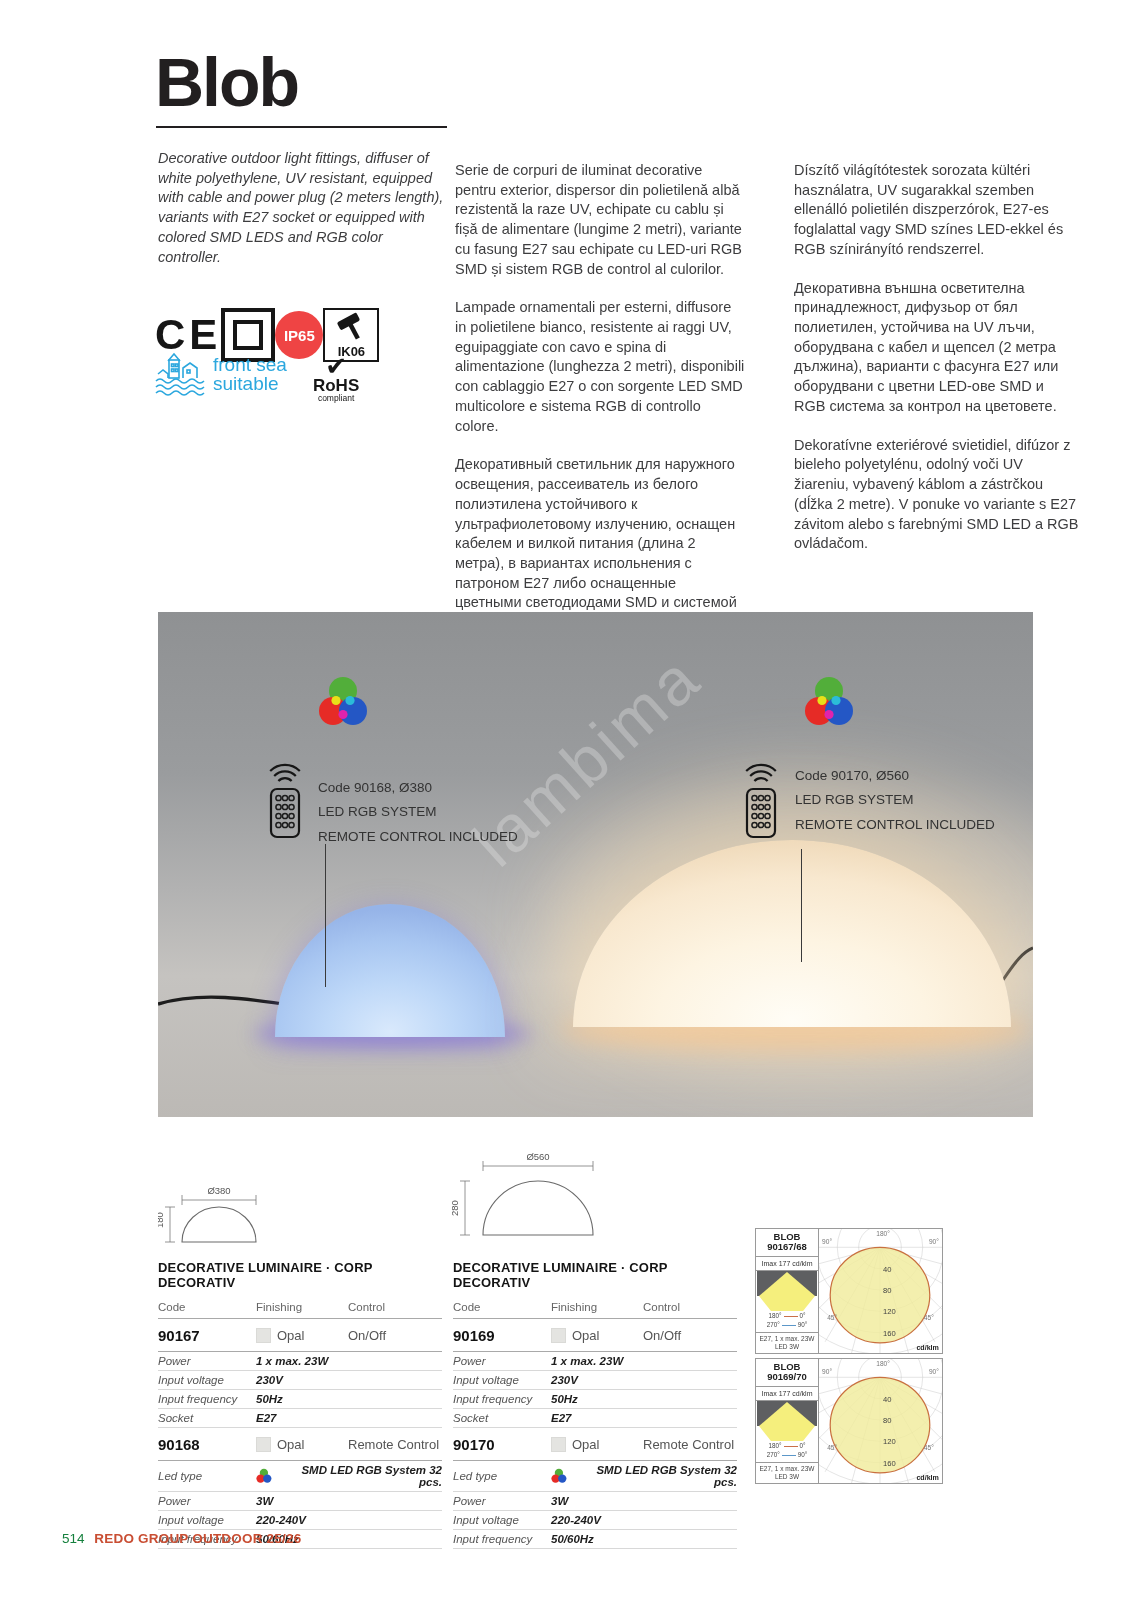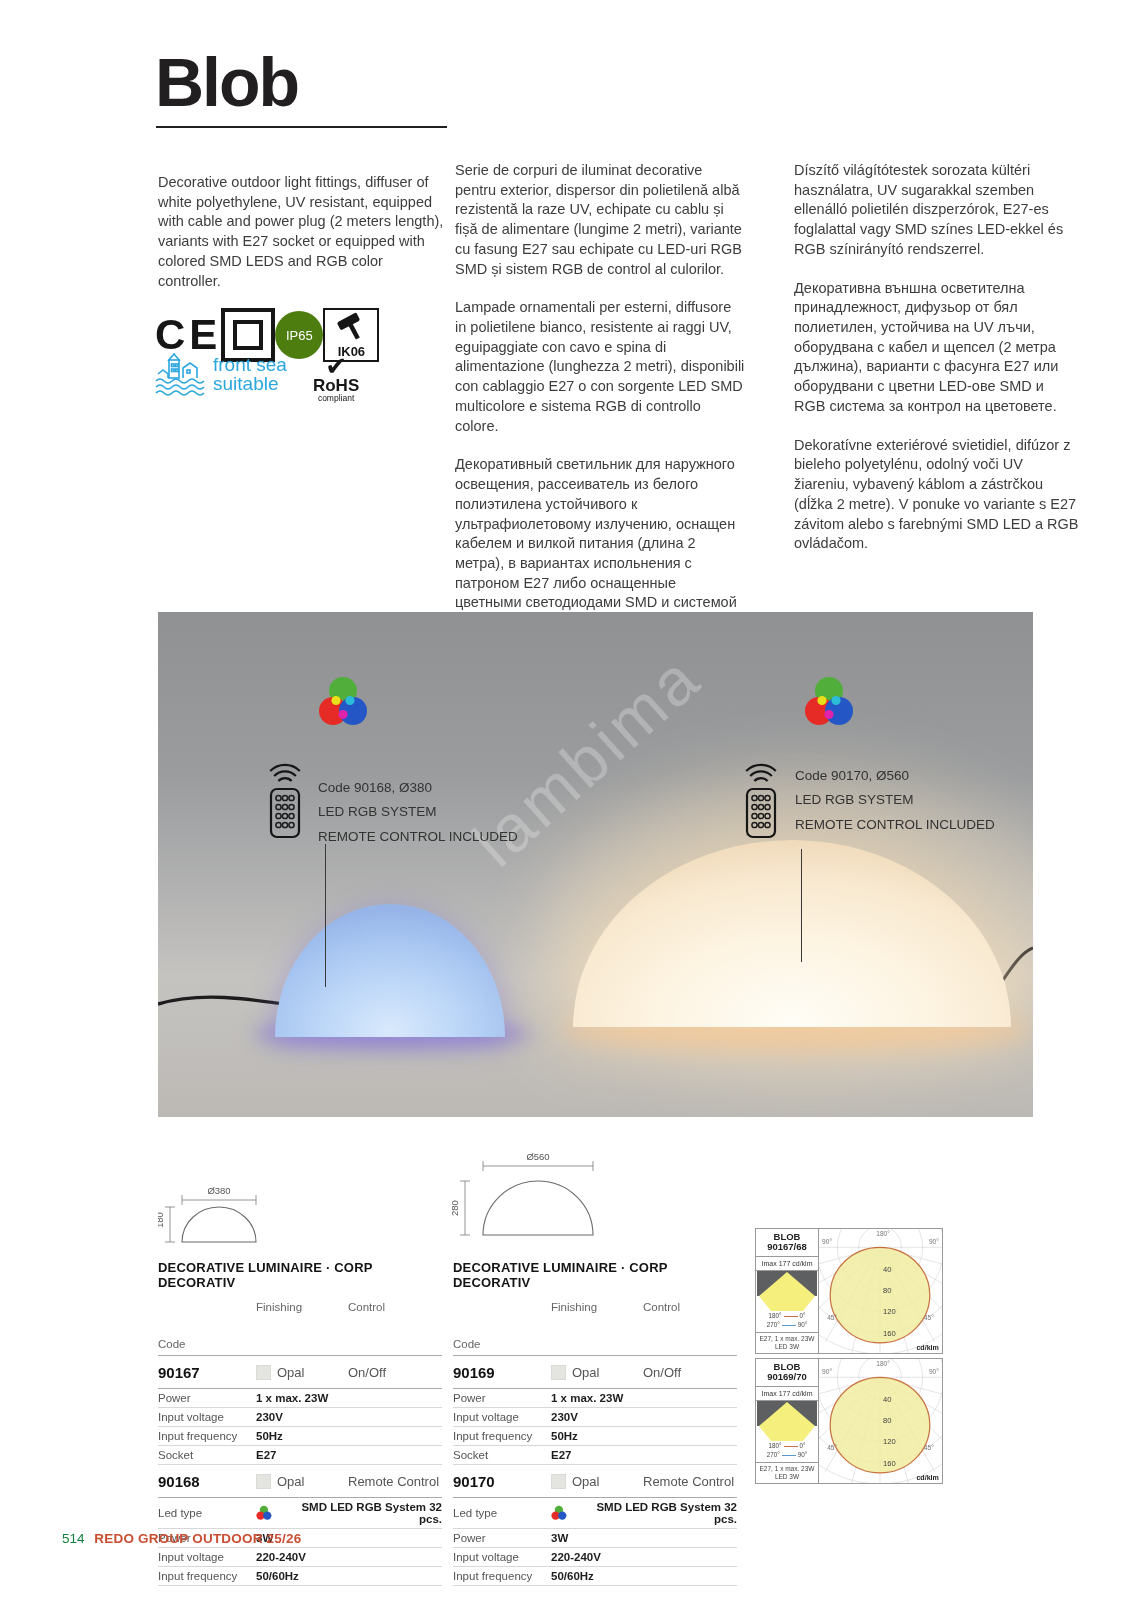--- a/index.html
+++ b/index.html
@@ -5,29 +5,29 @@
   html,body{margin:0;padding:0;background:#fff;}
   .page{position:relative;width:1131px;height:1600px;background:#fff;overflow:hidden;
         font-family:"Liberation Sans","DejaVu Sans",sans-serif;color:#3d3d3f;}
   .abs{position:absolute;}
   
   .title{left:155px;top:48px;font-size:68px;font-weight:800;letter-spacing:-2px;color:#221f20;line-height:1;}
   .title-rule{left:156px;top:126px;width:291px;height:0;border-top:2px solid #221f20;}
   
   .col{font-size:14.5px;line-height:1.36;width:290px;}
   .col p{margin:0 0 19px 0;}
-  .col1{left:158px;top:173px;}
+  .col1{left:158px;top:149px;font-style:italic;}
   .col2{left:455px;top:161px;}
   .col3{left:755px;top:161px;width:285px;margin-left:39px;}
   
   .certrow{left:155px;top:308px;display:flex;align-items:center;}
   .ce-txt{font-size:42px;font-weight:700;color:#161616;letter-spacing:4px;line-height:1;}
   .sq2{width:46px;height:46px;border:4px solid #161616;display:flex;align-items:center;justify-content:center;}
   .sq2 i{display:block;width:22px;height:22px;border:4px solid #161616;}
-  .ip65{width:48px;height:48px;border-radius:50%;background:#4d7c0f;color:#fff;display:flex;align-items:center;justify-content:center;font-size:13px;font-weight:400;}
+  .ip65{width:48px;height:48px;border-radius:50%;background:#ef4444;color:#fff;display:flex;align-items:center;justify-content:center;font-size:15px;font-weight:700;}
   .ik06{width:52px;height:50px;border:2px solid #161616;position:relative;text-align:center;}
   .ik06 .lbl{position:absolute;bottom:1px;left:0;right:0;font-size:13px;font-weight:700;color:#161616;}
   .certrow2{left:155px;top:352px;display:flex;align-items:flex-start;gap:26px;}
   .frontsea{display:flex;align-items:center;gap:6px;color:#2ba7de;}
   .fs-txt{font-size:19px;line-height:0.98;color:#2ba7de;}
   .rohs{display:flex;flex-direction:column;align-items:center;color:#161616;margin-top:4px;}
   .rohs .chk{font-size:26px;font-weight:800;line-height:.8;}
   .rohs .r1{font-size:17px;font-weight:800;line-height:1;}
   .rohs .r2{font-size:8.5px;line-height:1;}
   
@@ -48,28 +48,28 @@
   .ann-text{font-size:13.5px;line-height:1.8;color:#333;}
   .vline{position:absolute;width:1px;background:#3a3a3a;}
   
   .dim svg text{font-size:9.5px;fill:#555;font-family:"Liberation Sans",sans-serif;}
   .dimline{stroke:#7a7a7a;stroke-width:.8;}
   .domeline{stroke:#6a6a6a;stroke-width:1.1;fill:none;}
   
   .spec-table{position:absolute;width:284px;}
   .tbl-title{font-size:13px;font-weight:700;color:#141414;letter-spacing:.2px;margin-bottom:11px;}
   .tbl-head{display:flex;border-bottom:1px solid #a9a9a9;padding-bottom:5px;color:#666;font-size:11.5px;}
-  .c-code{width:98px;margin-top:37px;}
+  .c-code{width:98px;}
   .c-fin{width:92px;}
   .c-ctl{flex:1;}
   .prod-row{display:flex;align-items:center;padding:8px 0 7px 0;border-bottom:1px solid #a9a9a9;font-size:13px;color:#555;}
   .p-code{width:98px;font-weight:700;font-size:15px;color:#121212;}
   .fin-cell{width:92px;display:flex;align-items:center;gap:6px;}
   .swatch{display:inline-block;width:13px;height:13px;background:#e4e4e1;border:1px solid #dadad7;}
-  .spec-row{display:flex;align-items:center;font-size:11.5px;padding:3px 0;border-bottom:1px solid #d8d8d8;color:#555;}
+  .spec-row{display:flex;align-items:center;font-size:11.5px;padding:3px 0;border-bottom:1px solid #d8d8d8;color:#555;font-style:italic;}
   .s-lbl{width:98px;}
   .s-val{font-weight:700;color:#1d1d1d;display:flex;align-items:center;gap:4px;text-align:right;}
   
   .pm-box{position:absolute;left:755px;width:186px;height:124px;border:1px solid #9a9a9a;display:flex;background:#fff;}
   .pm-left{width:62px;border-right:1px solid #9a9a9a;text-align:center;font-size:7px;color:#333;}
   .pm-model{font-size:9.5px;font-weight:700;padding-top:3px;line-height:1.1;color:#222;}
   .pm-codes{font-size:9.5px;font-weight:700;line-height:1.1;color:#222;border-bottom:1px solid #9a9a9a;padding-bottom:3px;}
   .pm-imax{font-size:7px;padding:3px 0;border-bottom:1px solid #9a9a9a;}
   .pm-leg{display:flex;align-items:center;justify-content:center;gap:2px;font-size:6.3px;color:#444;line-height:1.4;}
   .leg-line{display:inline-block;width:14px;height:0;border-top:1.6px solid;}

